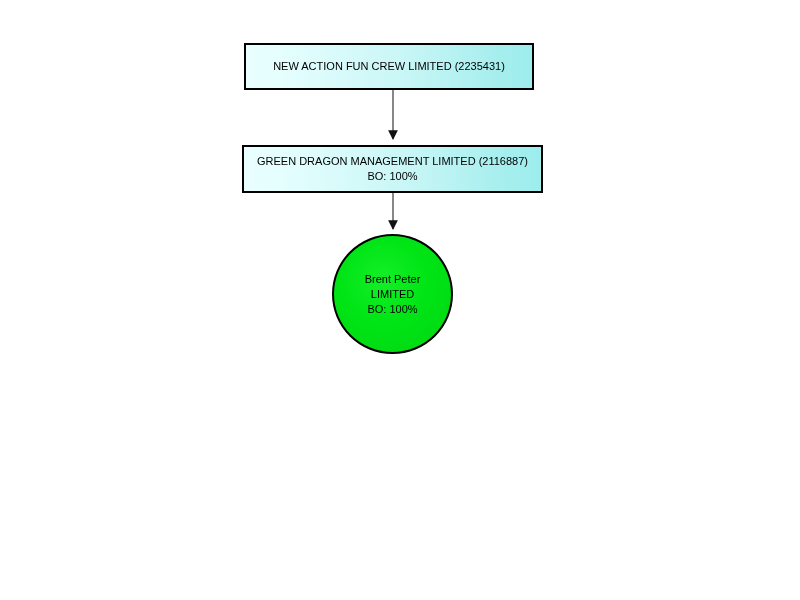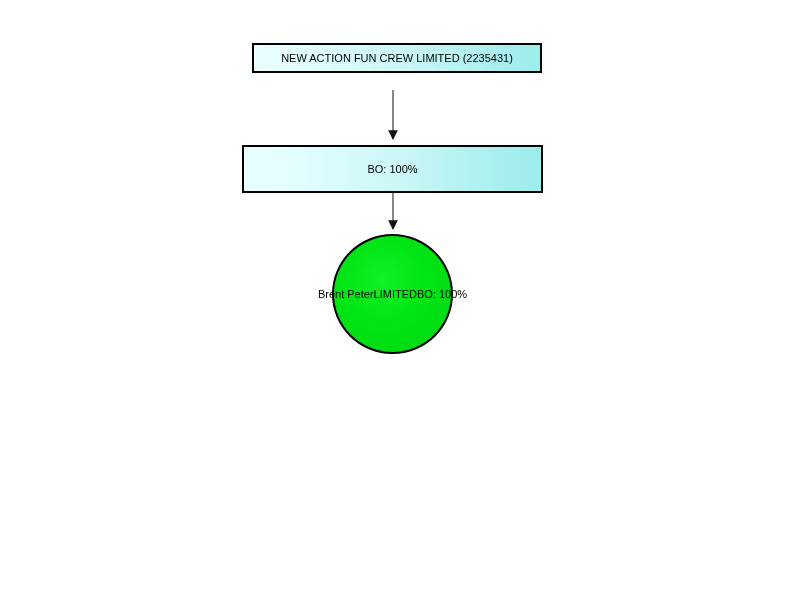--- a/index.html
+++ b/index.html
@@ -46,24 +46,24 @@
     align-items: center;
     justify-content: center;
     text-align: center;
     color: #000000;
     font-size: 11px;
     line-height: 15px;
     white-space: nowrap;
   }
 
   #node-parent {
-    left: 252px;
+    left: 244px;
     top: 43px;
     width: 290px;
-    height: 30px;
+    height: 47px;
   }
 
   #node-subsidiary {
     left: 242px;
     top: 145px;
     width: 301px;
     height: 48px;
   }
 
   .entity-line {
@@ -71,20 +71,21 @@
   }
 
   
   .person-node {
     position: absolute;
     box-sizing: border-box;
     border: 2px solid #000000;
     border-radius: 50%;
     background: radial-gradient(circle at 42% 38%, #14ef28 0%, #00e515 42%, #00dc13 78%, #00d412 100%);
     display: flex;
+    flex-direction: column;
     align-items: center;
     justify-content: center;
     color: #000000;
     font-size: 11px;
     line-height: 15px;
     white-space: nowrap;
   }
 
   #node-person {
     left: 332px;
@@ -116,20 +117,21 @@
     <g>
       <line x1="393" y1="193" x2="393" y2="229" stroke="#555555" stroke-width="1.4" marker-end="url(#arrowhead)"></line>
     </g>
   </svg>
 
   <div id="node-parent" class="entity-node">
     <span class="entity-line">NEW ACTION FUN CREW LIMITED (2235431)</span>
   </div>
 
   <div id="node-subsidiary" class="entity-node">
+    <span class="entity-line">GREEN DRAGON MANAGEMENT LIMITED (2116887)</span>
     <span class="entity-line">BO: 100%</span>
   </div>
 
   <div id="node-person" class="person-node">
     <span class="person-line">Brent Peter</span>
     <span class="person-line">LIMITED</span>
     <span class="person-line">BO: 100%</span>
   </div>
 
 </div>

